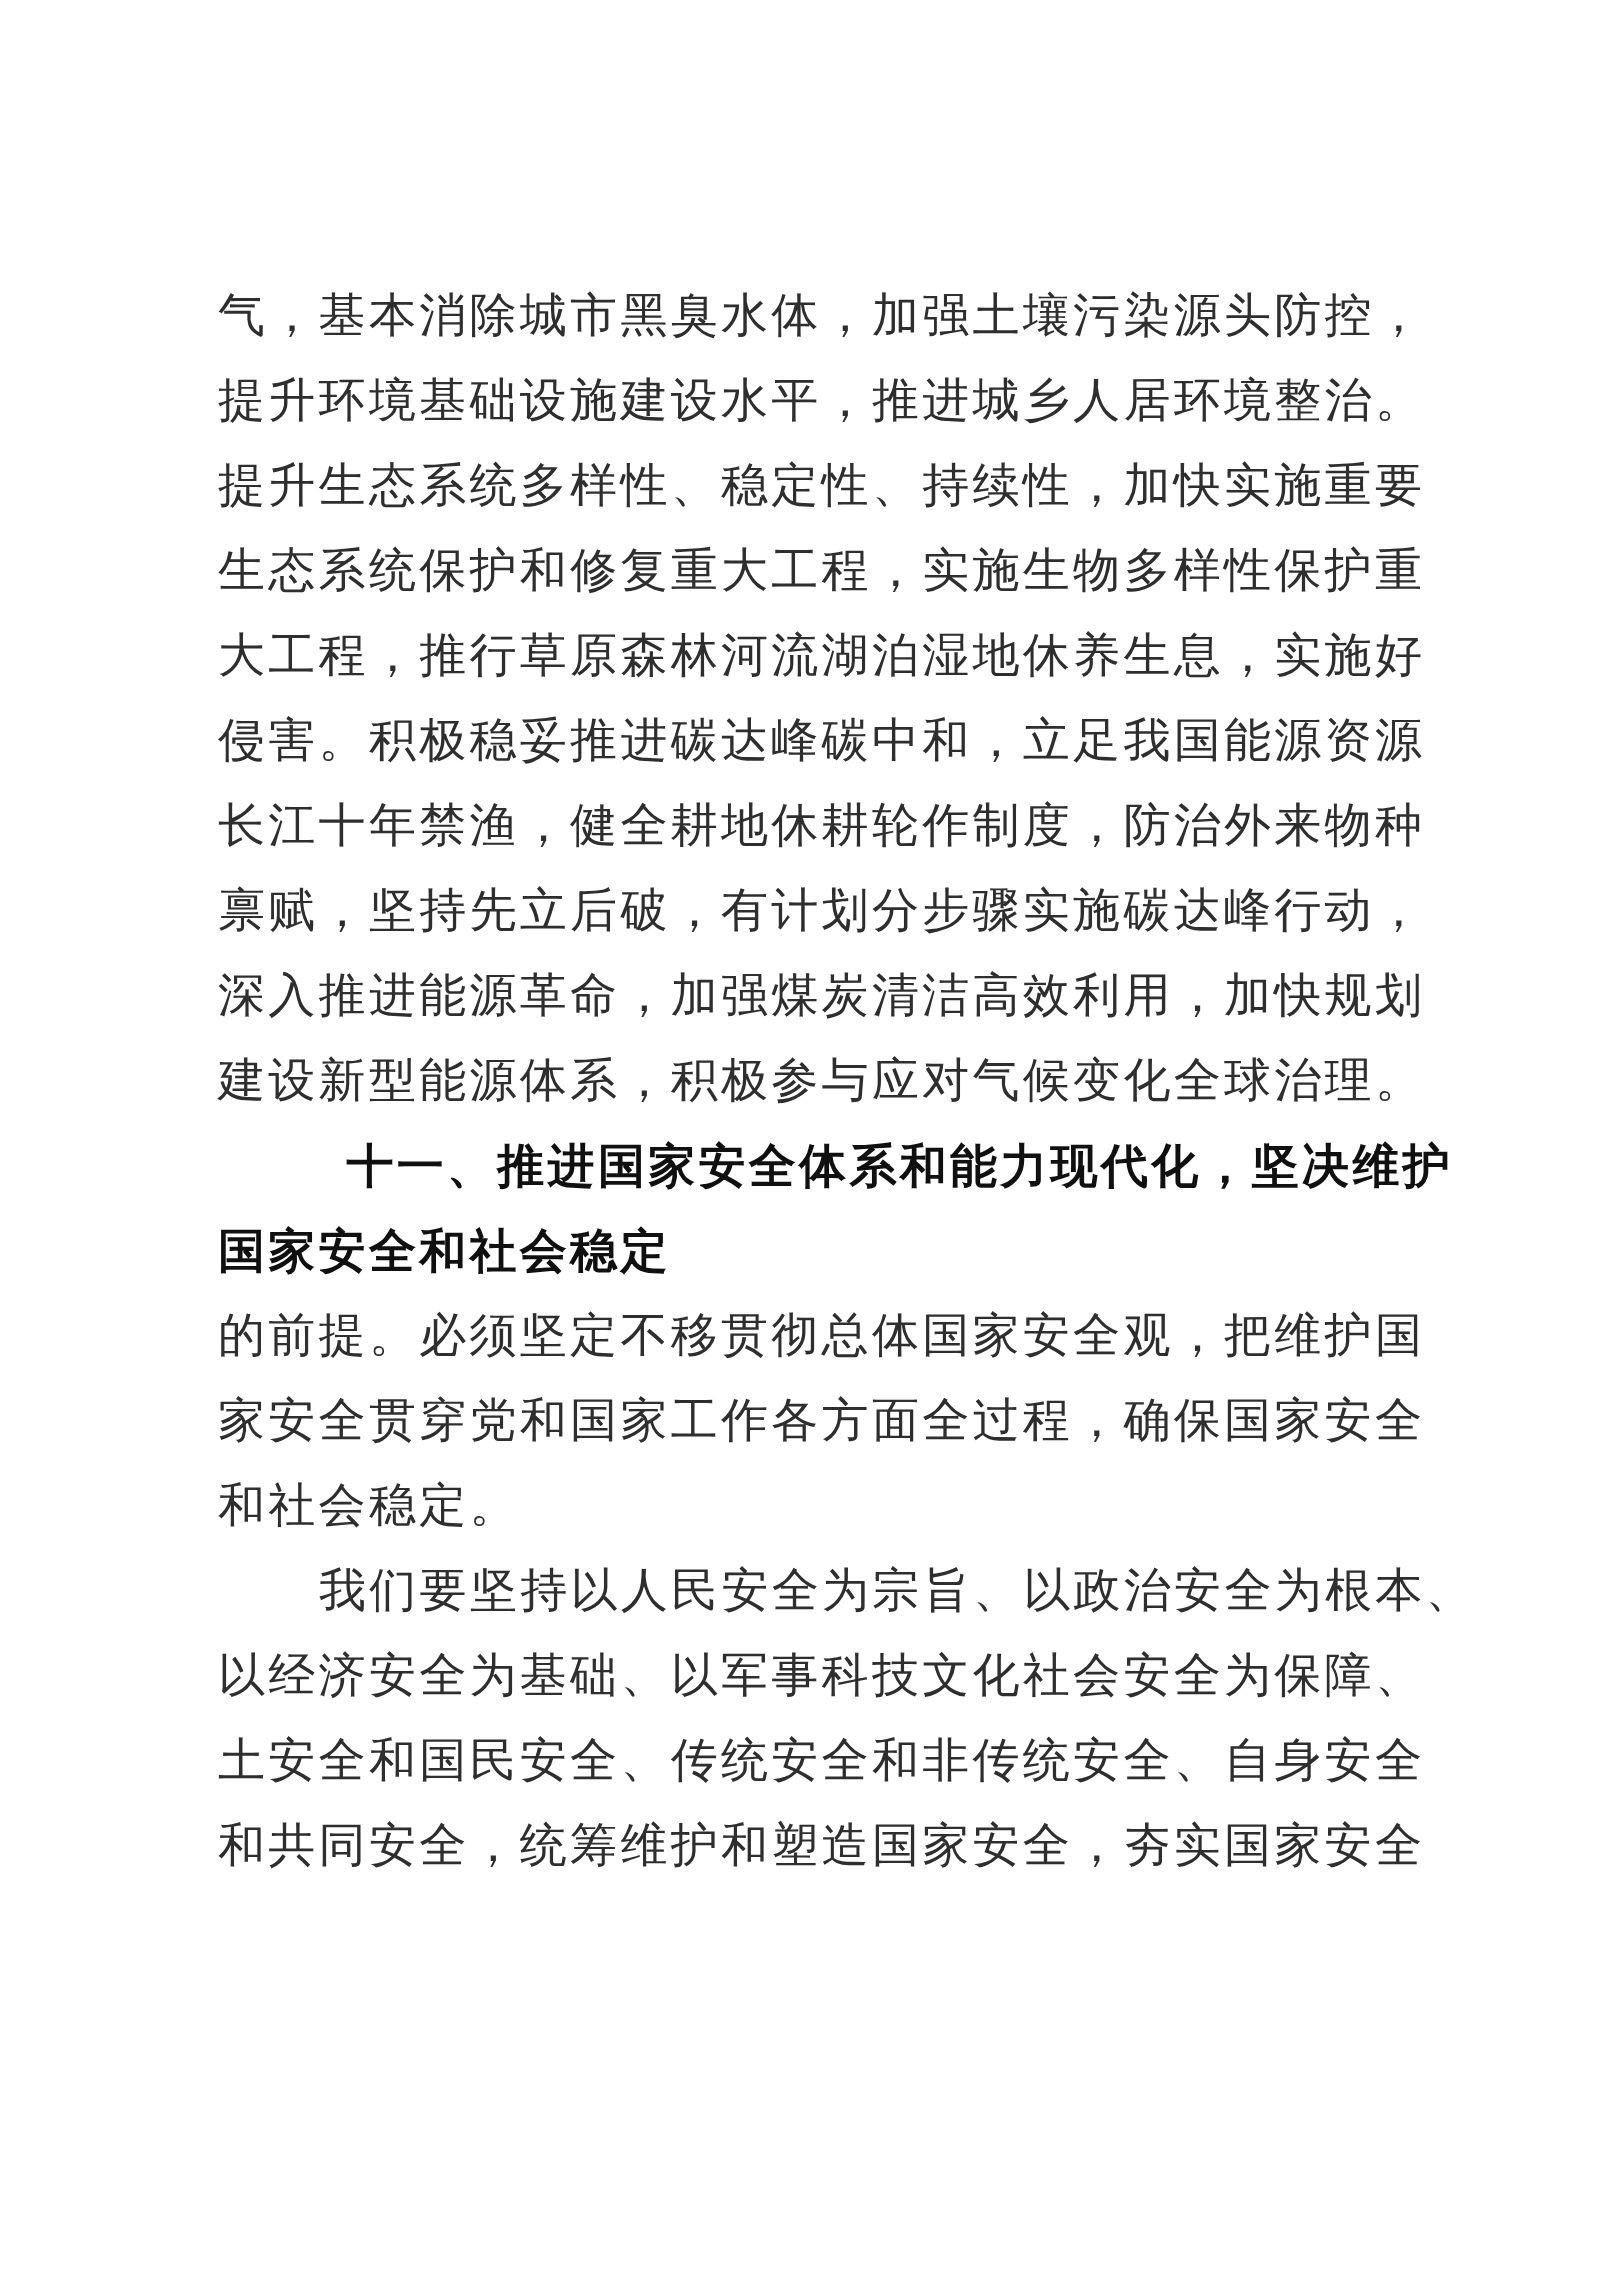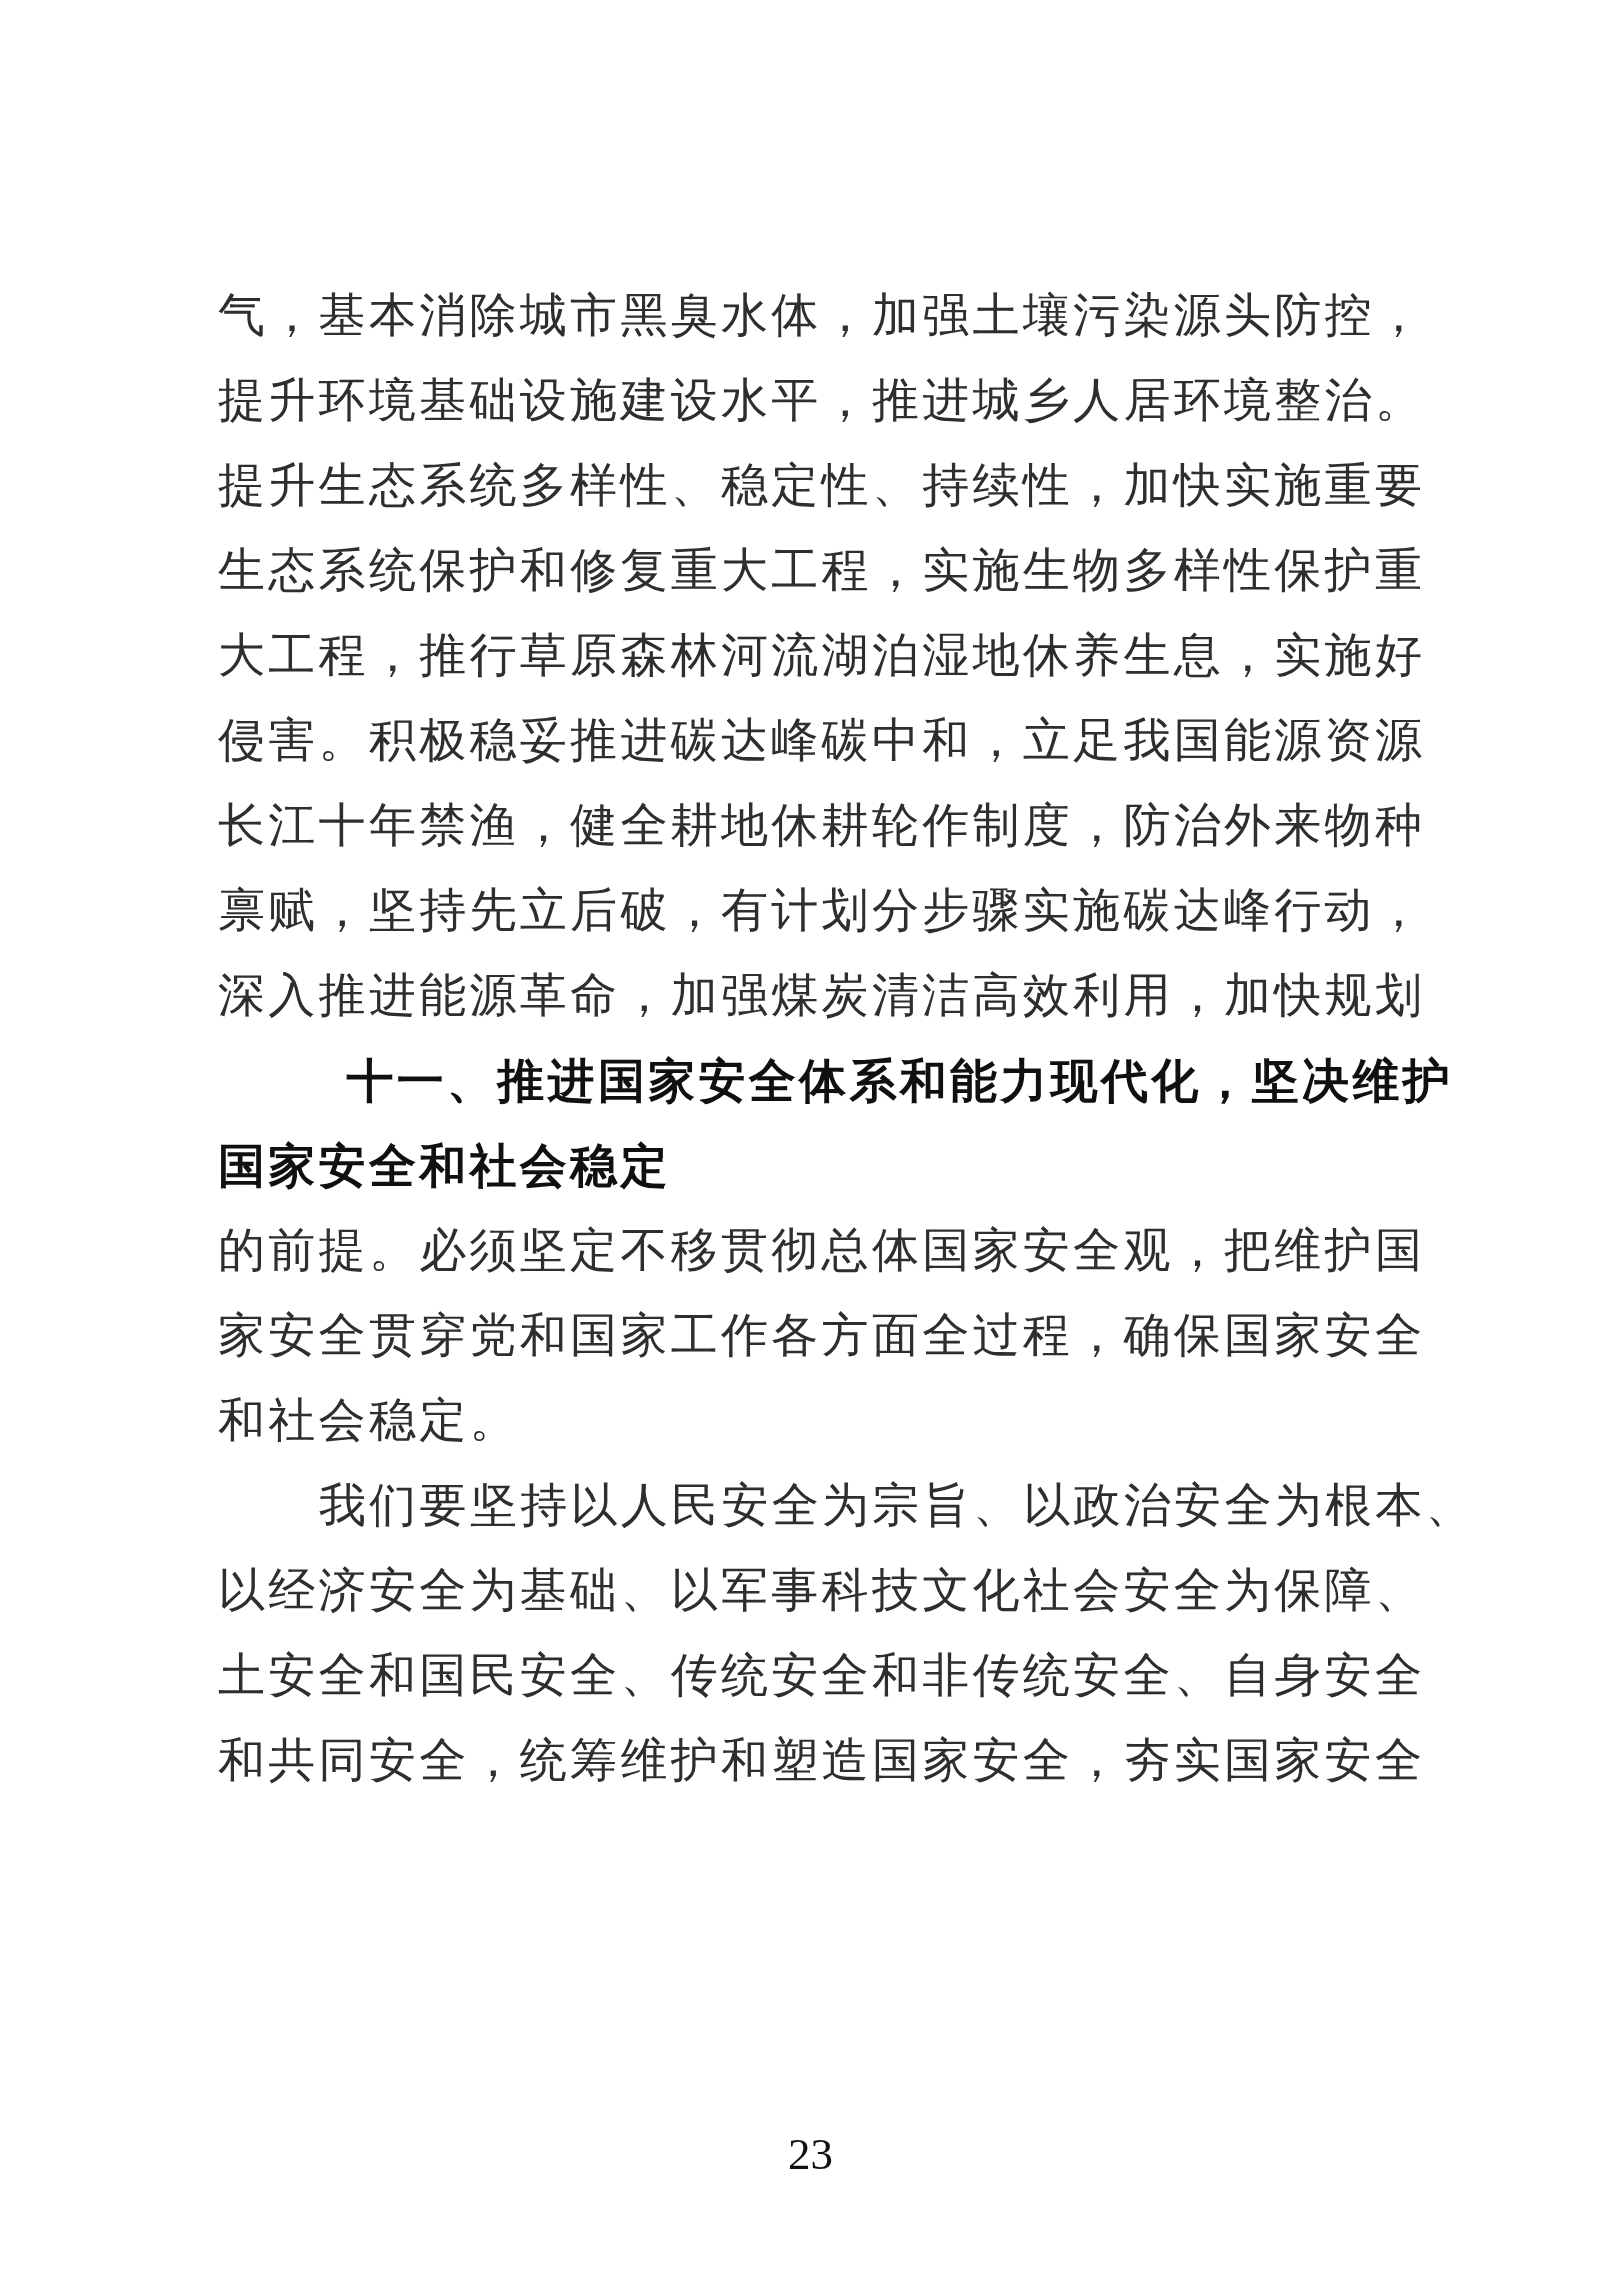--- a/index.html
+++ b/index.html
@@ -66,31 +66,31 @@
 
     <div class="line">气，基本消除城市黑臭水体，加强土壤污染源头防控，</div>
     <div class="line">提升环境基础设施建设水平，推进城乡人居环境整治。</div>
     <div class="line">提升生态系统多样性、稳定性、持续性，加快实施重要</div>
     <div class="line">生态系统保护和修复重大工程，实施生物多样性保护重</div>
     <div class="line">大工程，推行草原森林河流湖泊湿地休养生息，实施好</div>
     <div class="line">侵害。积极稳妥推进碳达峰碳中和，立足我国能源资源</div>
     <div class="line">长江十年禁渔，健全耕地休耕轮作制度，防治外来物种</div>
     <div class="line">禀赋，坚持先立后破，有计划分步骤实施碳达峰行动，</div>
     <div class="line">深入推进能源革命，加强煤炭清洁高效利用，加快规划</div>
+    <div class="line">建设新型能源体系，积极参与应对气候变化全球治理。</div>
 
     <div class="line heading indent">十一、推进国家安全体系和能力现代化，坚决维护</div>
     <div class="line heading">国家安全和社会稳定</div>
 
     <div class="line">的前提。必须坚定不移贯彻总体国家安全观，把维护国</div>
     <div class="line">家安全贯穿党和国家工作各方面全过程，确保国家安全</div>
     <div class="line">和社会稳定。</div>
 
     <div class="line indent">我们要坚持以人民安全为宗旨、以政治安全为根本、</div>
     <div class="line">以经济安全为基础、以军事科技文化社会安全为保障、</div>
     <div class="line">土安全和国民安全、传统安全和非传统安全、自身安全</div>
     <div class="line">和共同安全，统筹维护和塑造国家安全，夯实国家安全</div>
 
   </div>
 
-  <div class="page-number">23</div>
 
 </div>
 
 
 </body></html>

